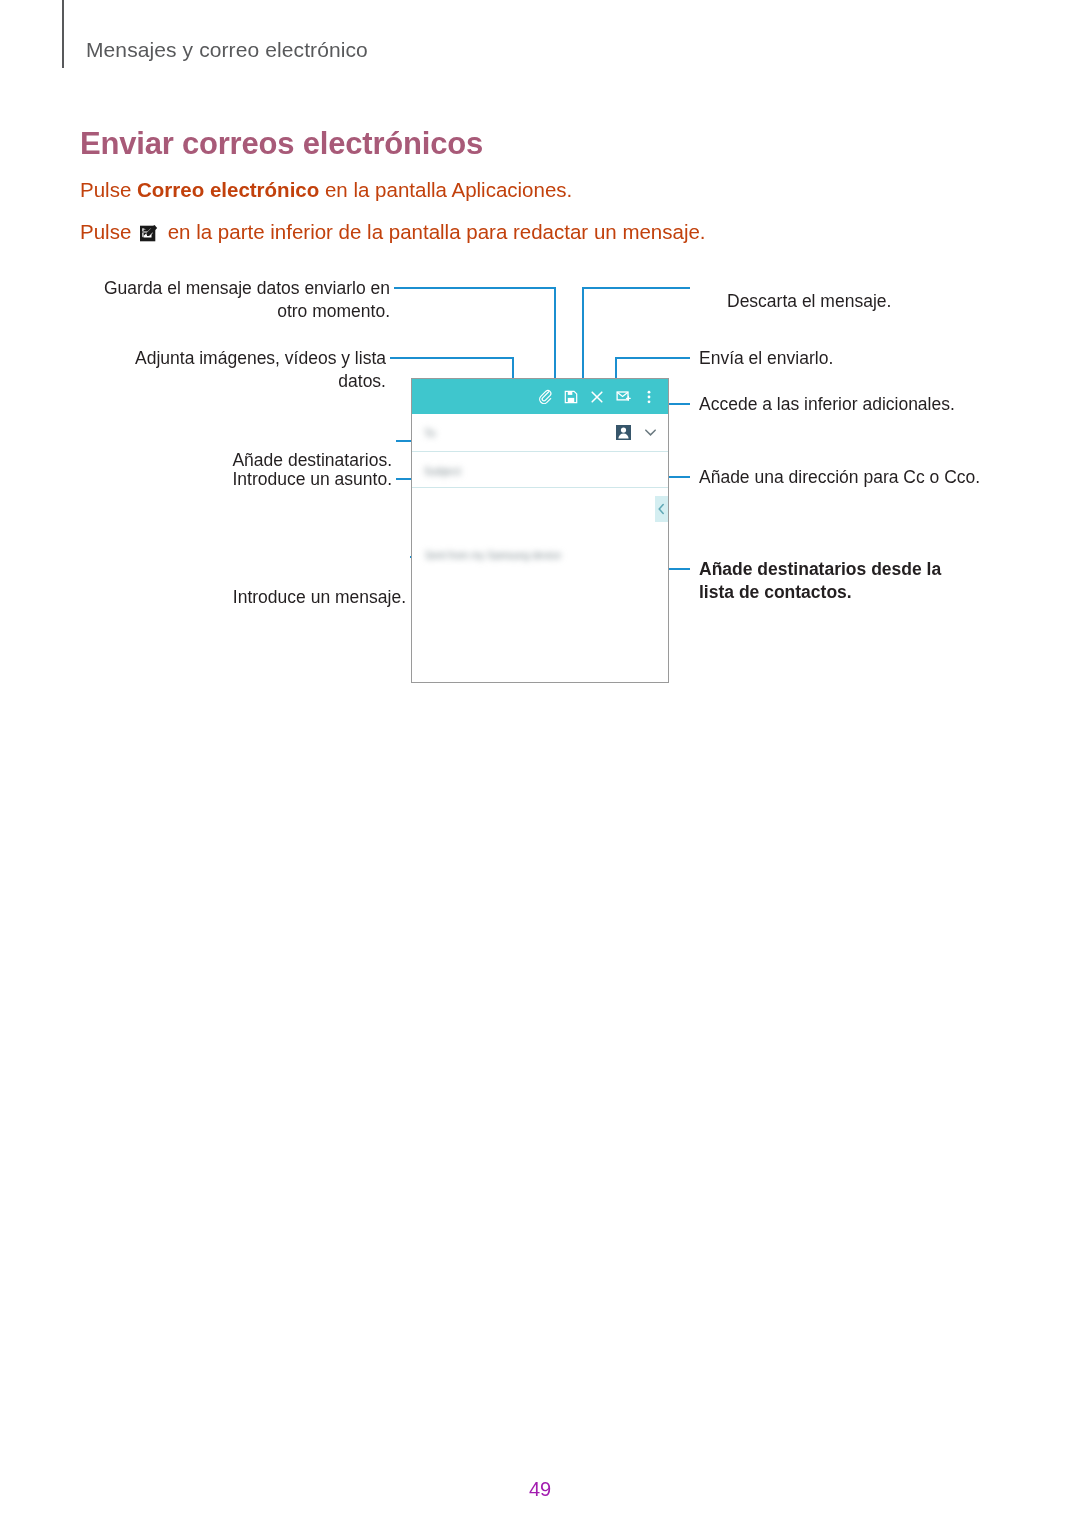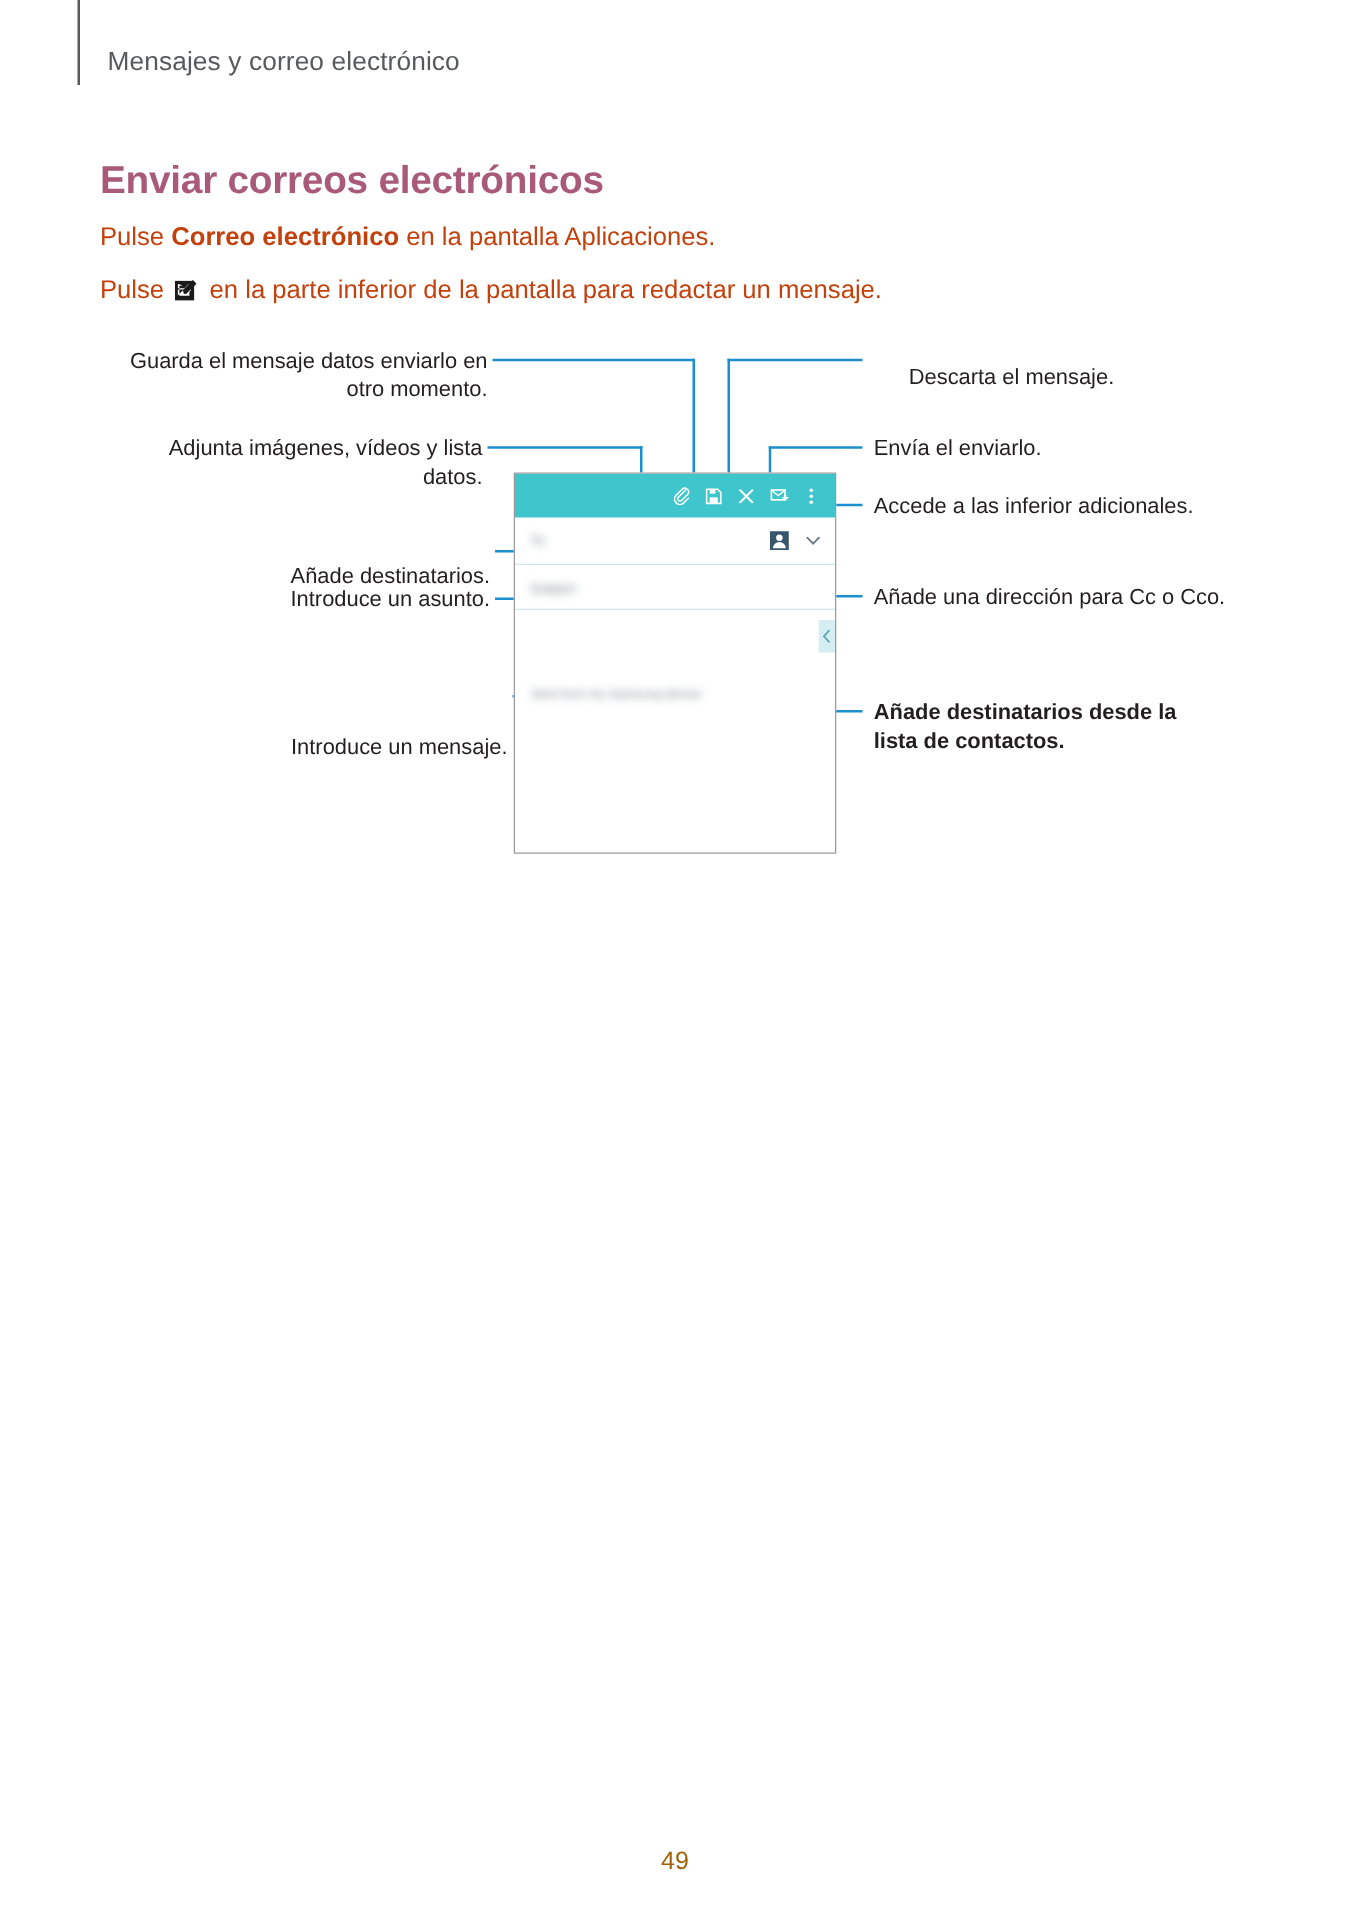--- a/index.html
+++ b/index.html
@@ -197,21 +197,21 @@
   .side-tab svg { display: block; }
 
   
   .page-num {
     position: absolute;
     left: 0;
     top: 1478px;
     width: 1080px;
     text-align: center;
     font-size: 20px;
-    color: #a16207;
+    color: #a21caf;
   }
 </style>
 </head>
 <body>
 
 <div class="left-rule"></div>
 
 <div class="running-head">Mensajes y correo electrónico</div>
 
 <div class="page-title">Enviar correos electrónicos</div>

